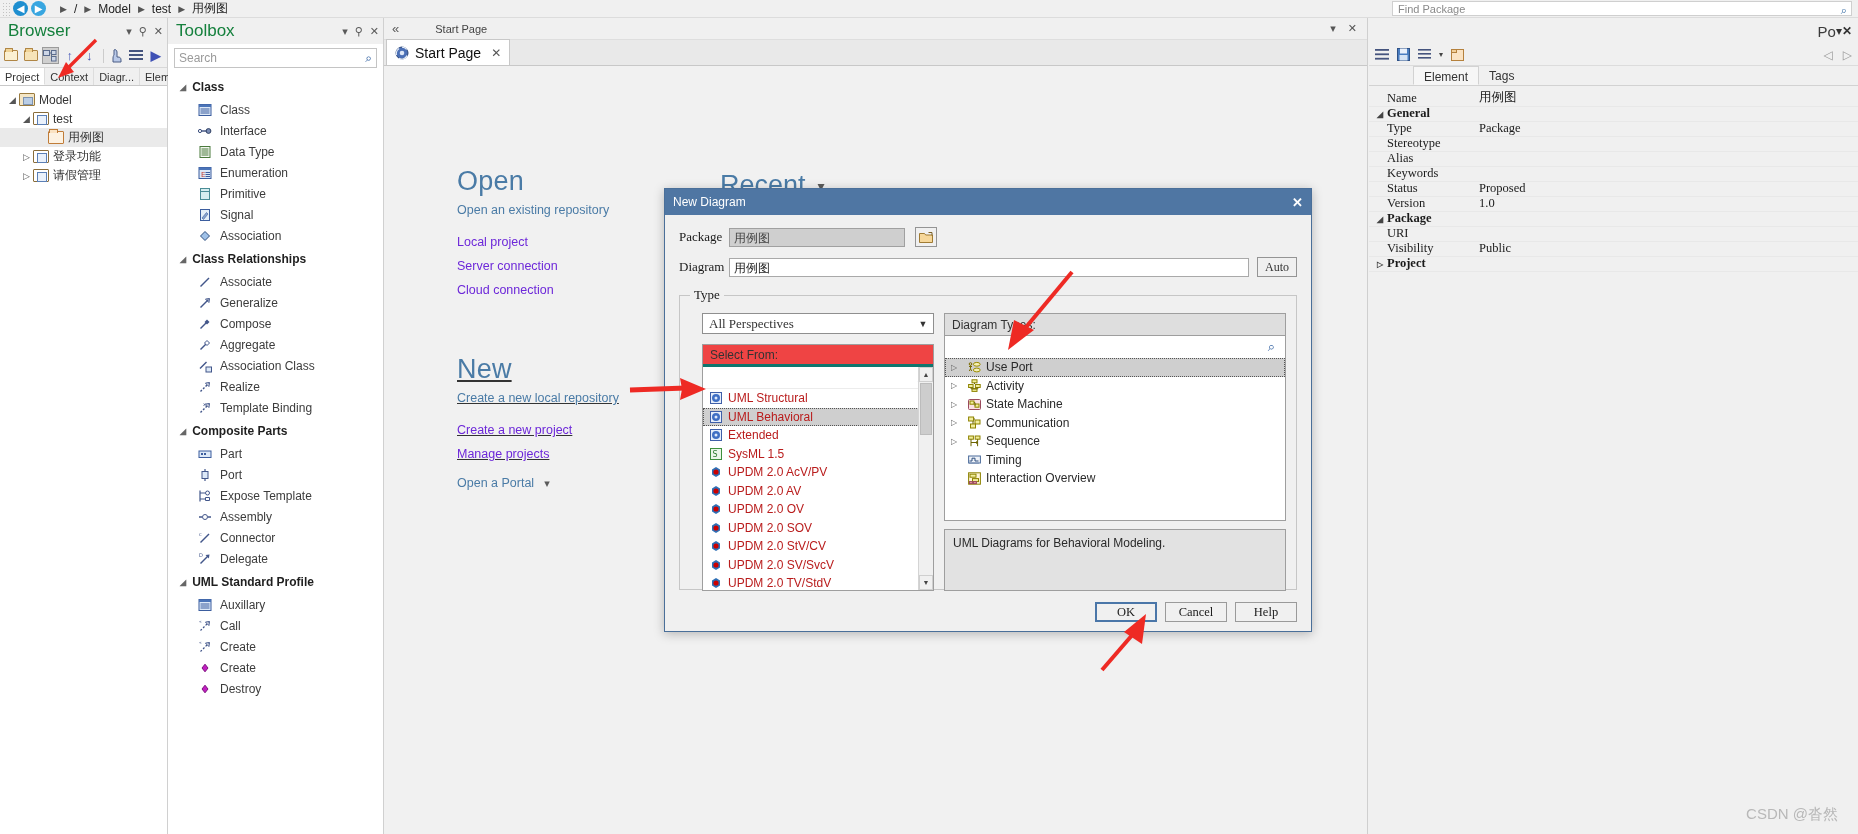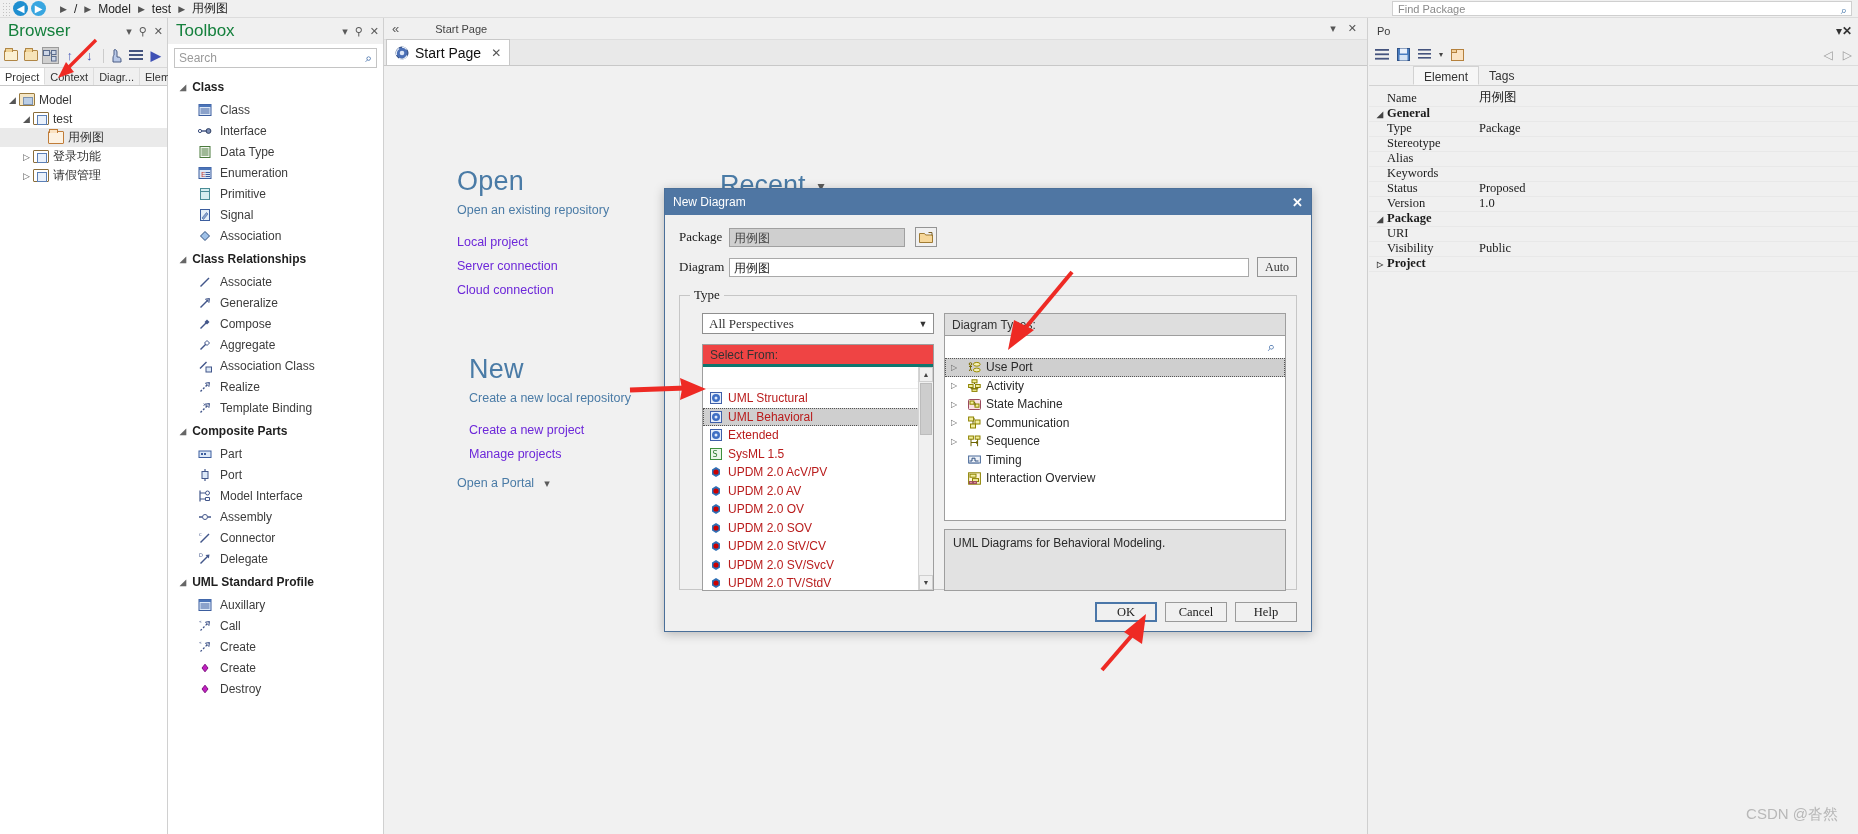--- a/index.html
+++ b/index.html
@@ -123,33 +123,33 @@
     height:26px; background:#fff; border:1px solid #c8c8c8; border-bottom:none;
     display:flex; align-items:center; gap:6px; padding:0 8px; font-size:14px;
     color:#111; margin-left:2px;
   }
   .ptab .x{ color:#555; font-size:12px; margin-left:4px;}
   .startpage{ position:relative; height:780px; background:#f1f1f1;}
   .col-open{ position:absolute; left:73px; top:100px; }
   .big-h{ font-size:27px; color:#4a7ba6; font-weight:400; letter-spacing:0.2px;}
   .sub-link{ font-size:12.5px; color:#4a7ba6; margin-top:6px;}
   .item-link{ font-size:12.5px; color:#6d28d9; margin-top:10px;}
-  .col-new{ position:absolute; left:85px; top:288px;}
+  .col-new{ position:absolute; left:73px; top:288px;text-decoration:underline;}
   .portal{ position:absolute; left:73px; top:410px; font-size:12.5px; color:#4a7ba6; display:flex; align-items:center; gap:10px;}
   .caret{ font-size:11px; color:#5b5b5b;}
   .col-recent{ position:absolute; left:336px; top:104px; display:flex; align-items:center; gap:12px;}
   .recent-h{ font-size:27px; color:#4a7ba6;}
 
   
   .props{
     position:absolute; left:1369px; top:18px; width:489px; height:816px;
     background:#f0f0f0;
   }
   .props-head{ height:26px; display:flex; align-items:center; padding:0 6px 0 8px; background:#f0f0f0; }
-  .props-title{ font-size:11px; color:#3b3b3b; flex:1; }
+  .props-title{ font-size:15px; color:#3b3b3b; flex:1;text-align:right; }
   .props-strip{
     height:22px; background:#f0f0f0; display:flex; align-items:center;
     gap:8px; padding:0 6px; border-bottom:1px solid #dcdcdc;
   }
   .props-strip .nav{ margin-left:auto; display:flex; gap:10px; color:#9a9a9a;}
   .ptabs{ height:20px; display:flex; font-size:12px; border-bottom:1px solid #d2d2d2; }
   .ptab2{ padding:1px 10px 0 10px; line-height:19px; color:#333;}
   .ptab2.active{ background:#f6f6f6; border:1px solid #d2d2d2; border-bottom:1px solid #f6f6f6; }
   .grid{ font-family:"Liberation Serif", serif; font-size:12.5px; }
   .grow{ display:flex; height:15px; align-items:flex-end; border-bottom:1px solid #e8e8e8;}
@@ -531,21 +531,21 @@
         <span>Port</span>
       </div>
       <div class="tb-item">
         <span class="ticon2">
             <svg width="14" height="14" viewBox="0 0 14 14">
               <path d="M2 1.5v11M2 4h5M2 10h5" stroke="#42568a" stroke-width="1.2"></path>
               <circle cx="9.5" cy="4" r="2" fill="none" stroke="#42568a"></circle>
               <path d="M7.5 8.5h4v3h-4z" fill="none" stroke="#42568a"></path>
             </svg>
           </span>
-        <span>Model Interface</span>
+        <span>Expose Template</span>
       </div>
       <div class="tb-item">
         <span class="ticon2">
             <svg width="14" height="14" viewBox="0 0 14 14">
               <path d="M1 7h3M10 7h3" stroke="#42568a" stroke-width="1.4"></path>
               <circle cx="7" cy="7" r="2.5" fill="none" stroke="#42568a"></circle>
             </svg>
           </span>
         <span>Assembly</span>
       </div>

